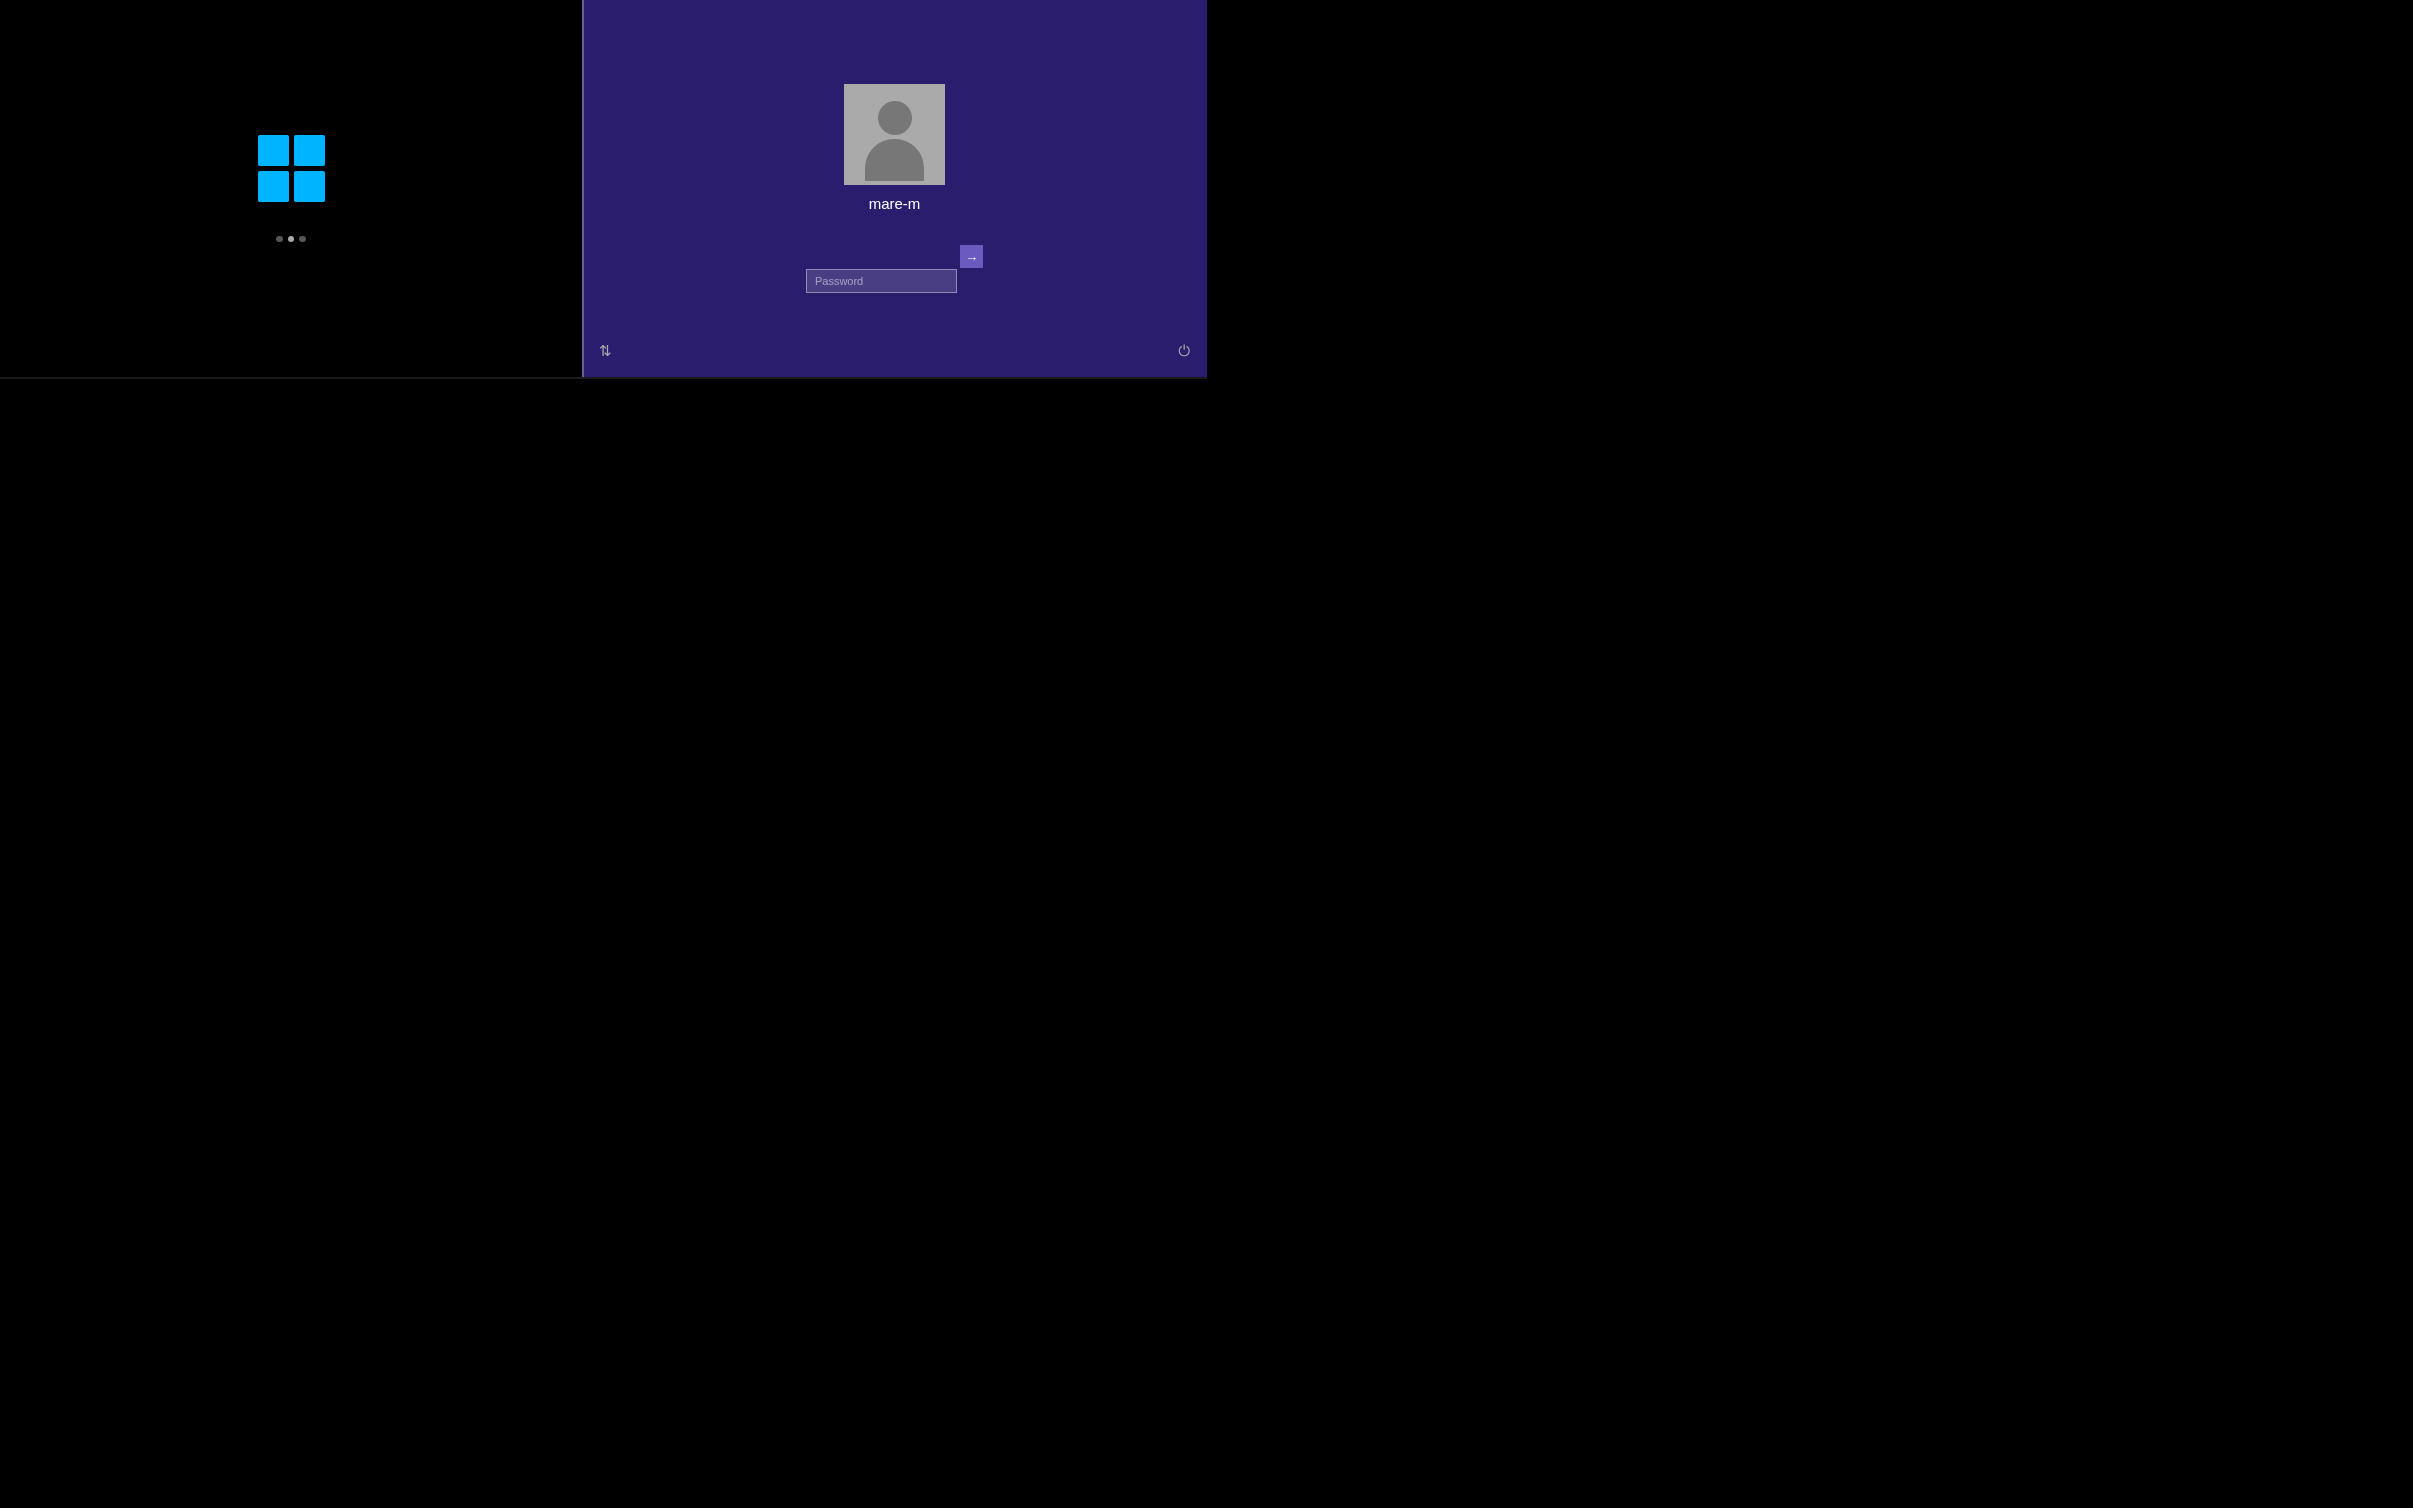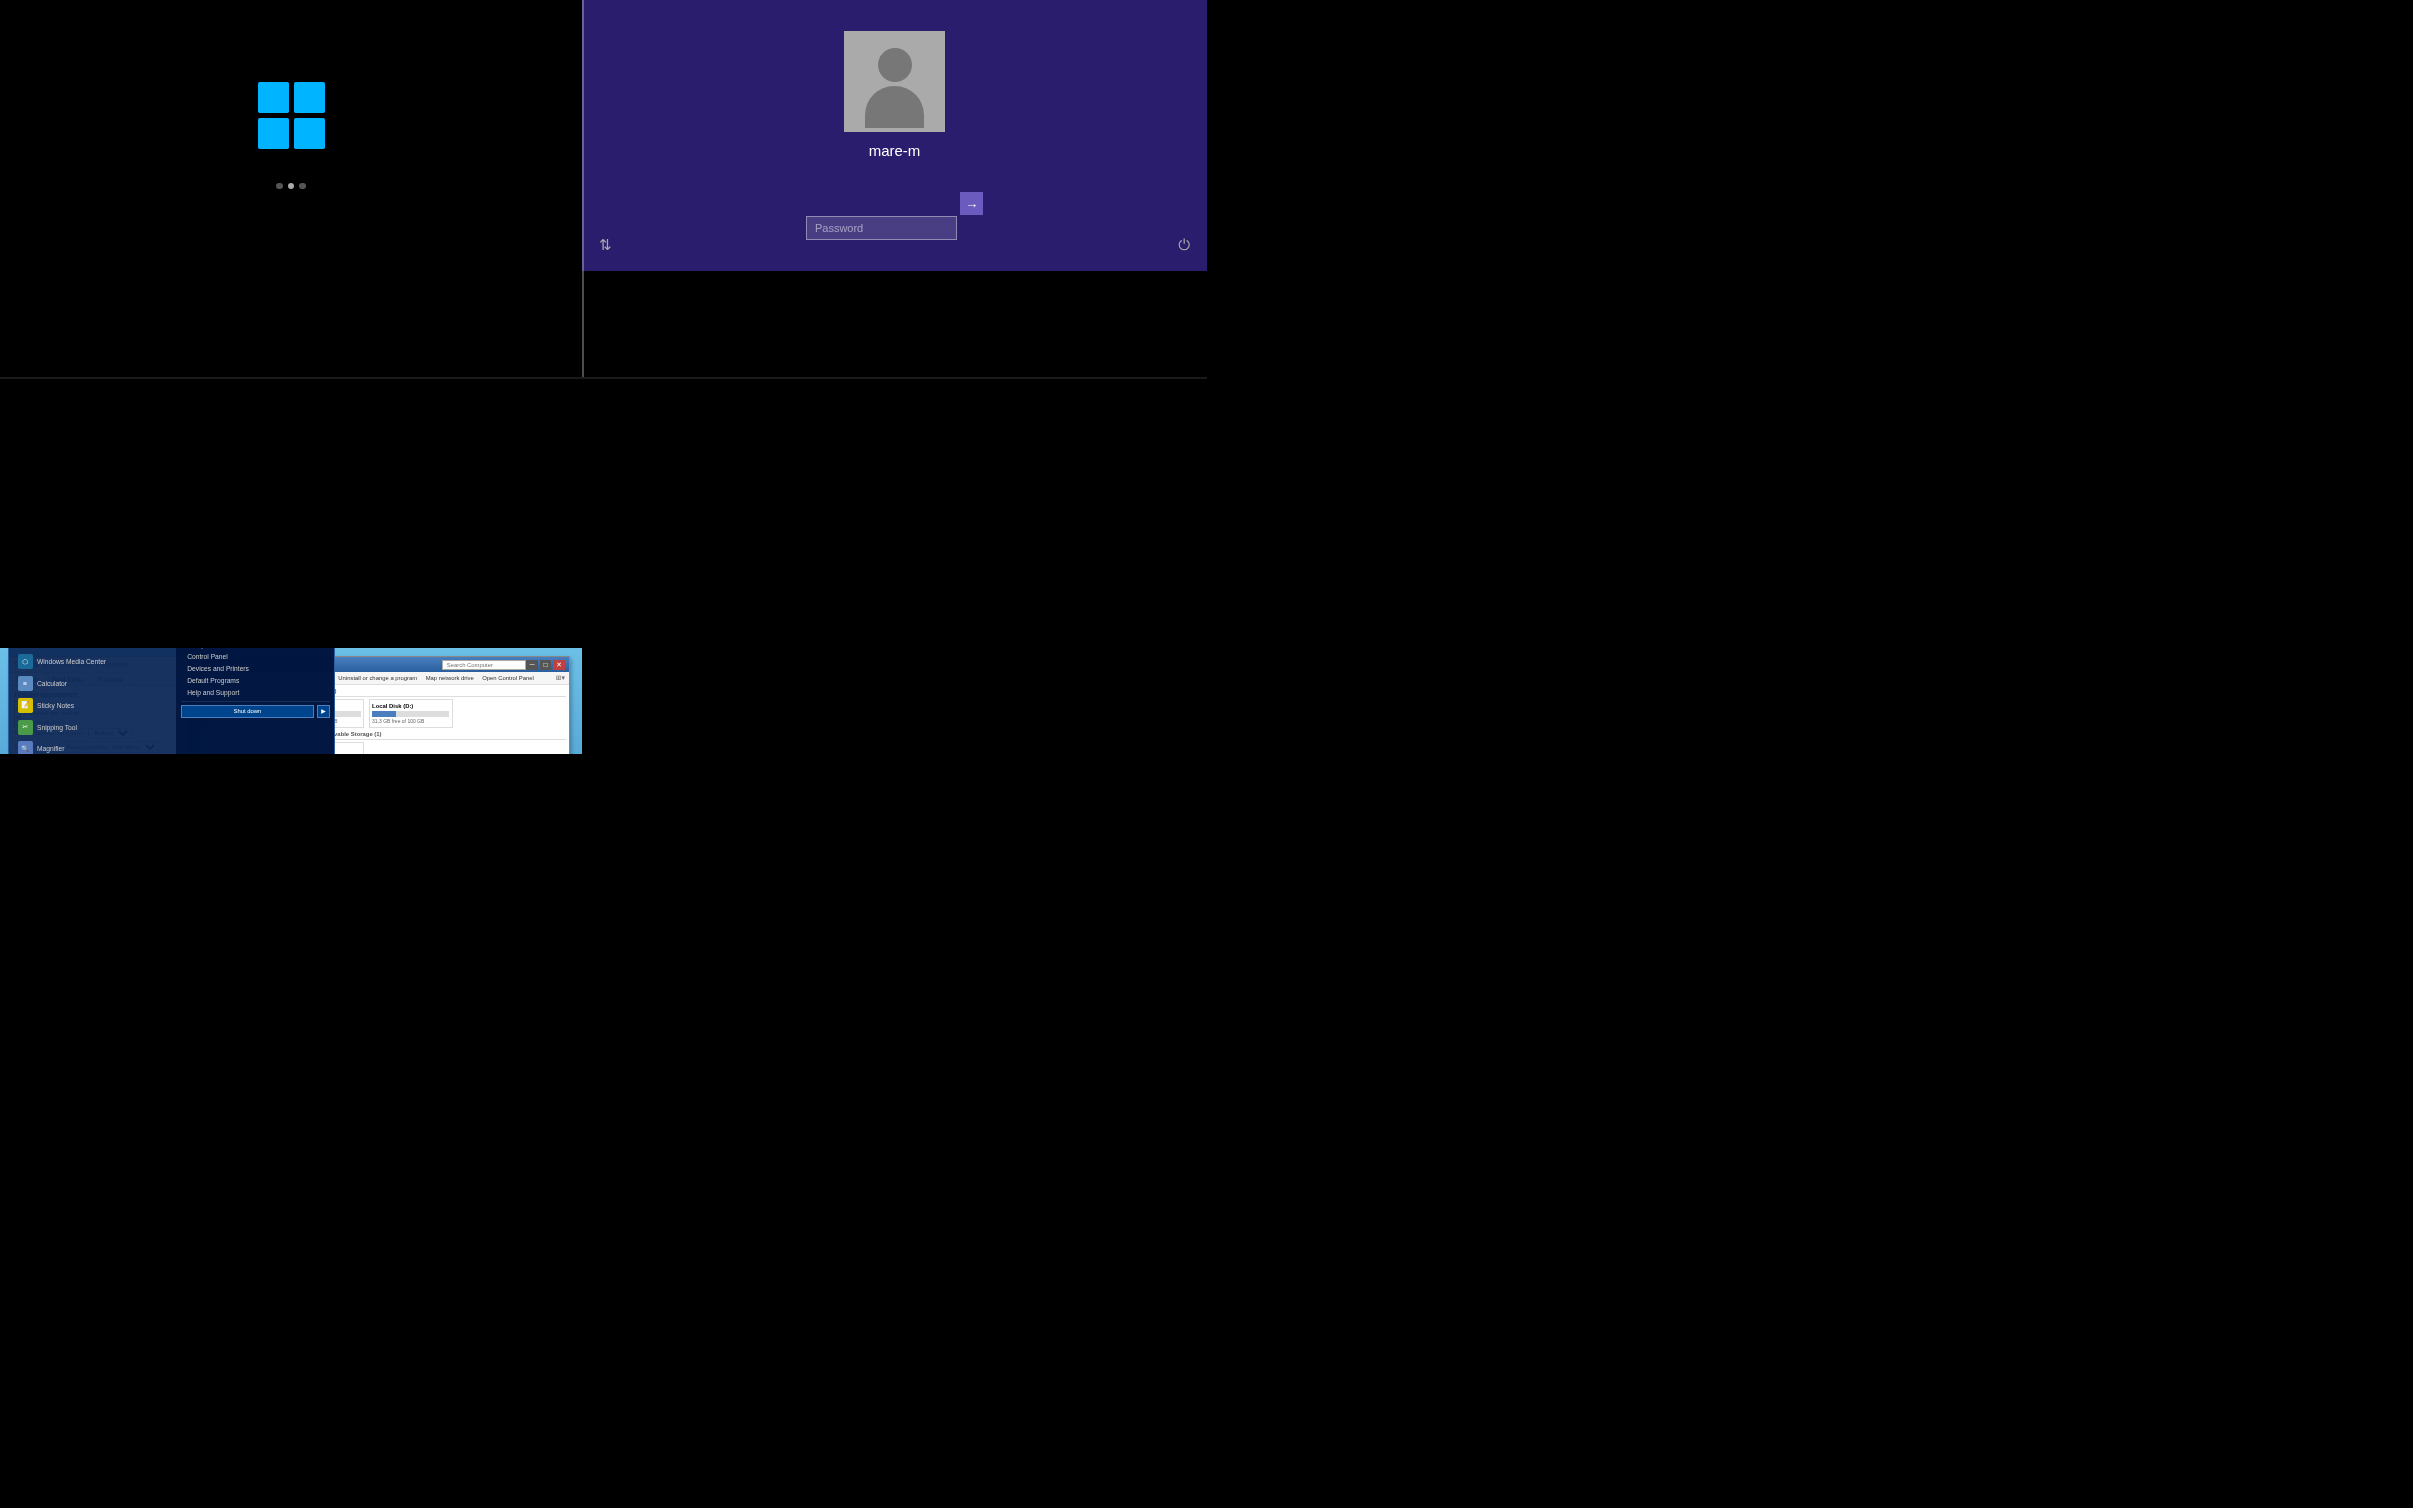--- a/index.html
+++ b/index.html
@@ -9,21 +9,21 @@
       overflow: hidden;
       font-family: 'Segoe UI', Arial, sans-serif;
       position: relative;
       background: #000;
     }
 
     
     .quadrant {
       position: absolute;
       width: 582px;
-      height: 271px;
+      height: 377px;
     }
     .q1 { top: 0; left: 0; }
     .q2 { top: 0; left: 582px; right: 0; width: calc(100% - 582px); }
     .q3 { top: 377px; left: 0; width: 582px; }
     .q4 { top: 377px; left: 582px; right: 0; width: calc(100% - 582px); }
 
     
     .q1 {
       background: #000;
       display: flex;

